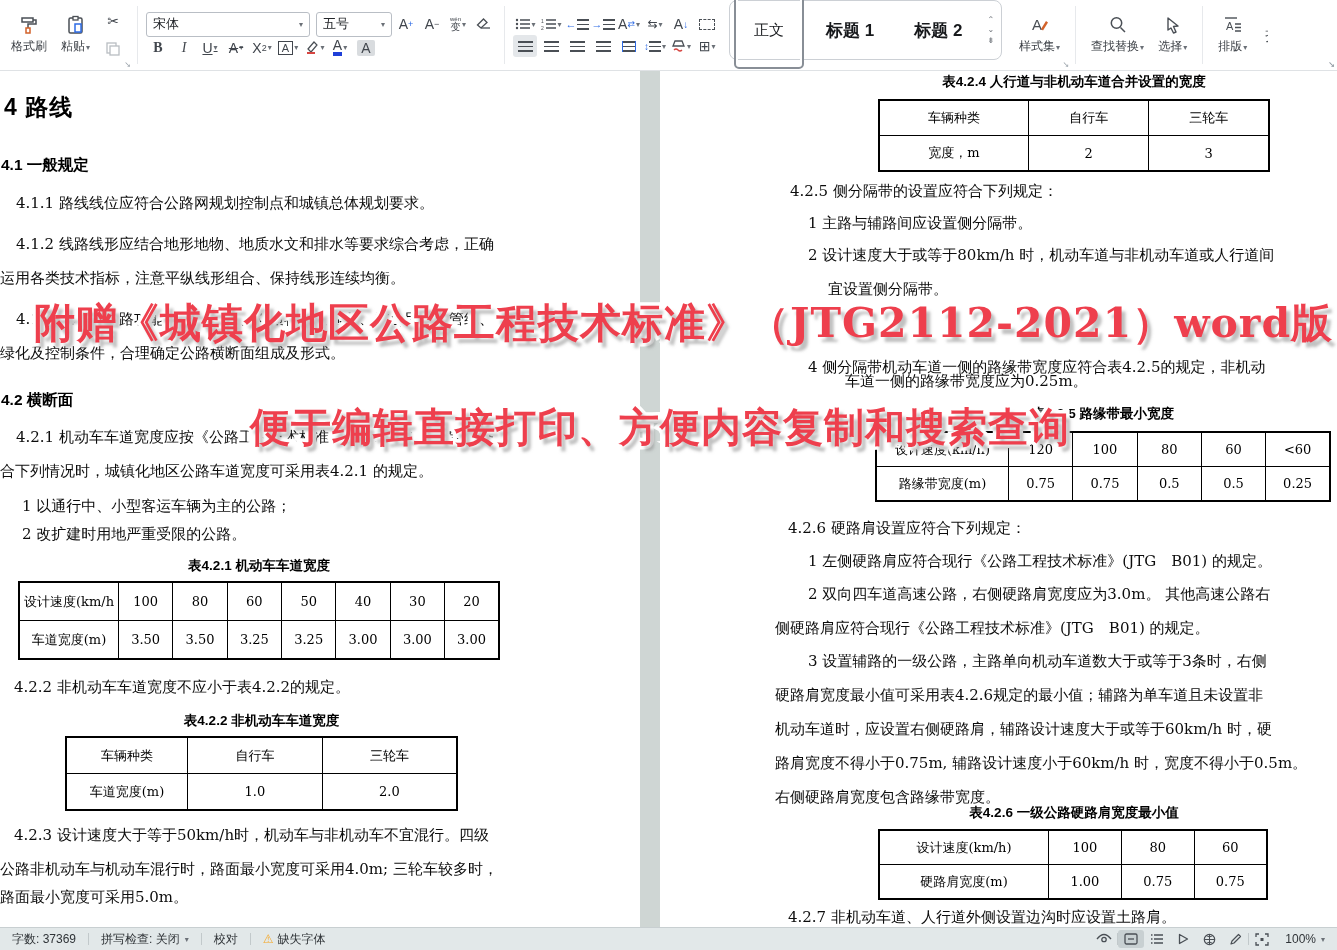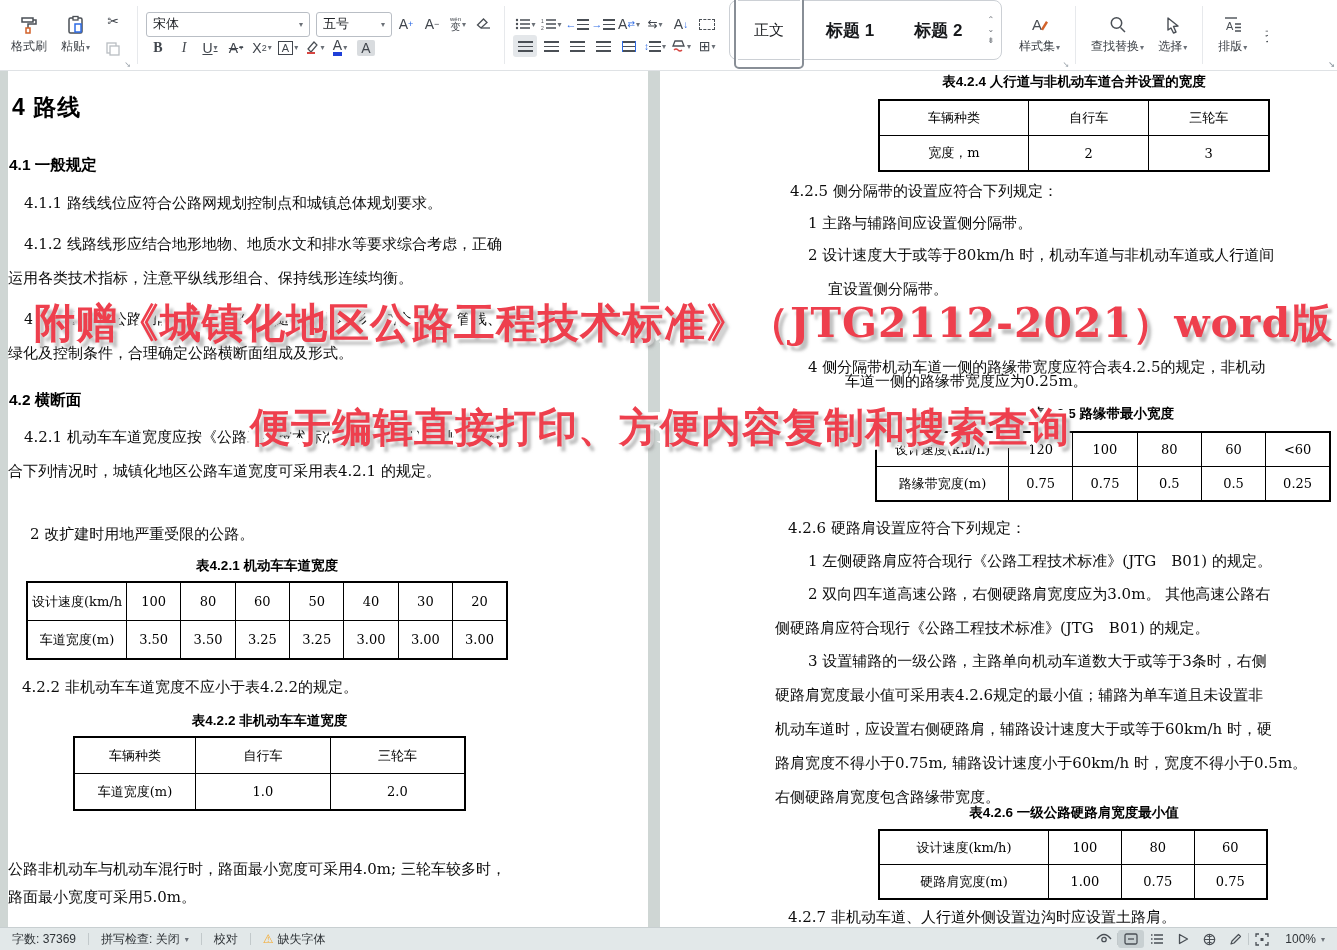--- a/index.html
+++ b/index.html
@@ -49,21 +49,21 @@
   .gal-item.sel{border:2px solid #888e96;box-shadow:inset 0 0 0 2px #fff;}
   .gal-item.h{font-weight:bold;font-size:17px;}
   .gal-arrows{display:flex;flex-direction:column;justify-content:center;gap:1px;color:#6b7077;
               font-size:8px;padding:0 3px;line-height:1.2;}
 
   svg.ico{display:block;}
 
   
   .doc-area{position:absolute;top:70px;left:0;width:1337px;height:858px;background:#cfd6d4;z-index:1;}
   .page{position:absolute;top:0;height:858px;background:#fff;}
-  .page-left{left:8px;width:640px;}
+  .page-left{left:0;width:640px;}
   .page-right{left:660px;width:741px;}
   .ln{position:absolute;white-space:nowrap;font:15px "DejaVu Serif",serif;color:#0c0c0c;}
   .h1{font:bold 23px "Liberation Sans",sans-serif;color:#000;letter-spacing:1px;}
   .h2{font:bold 15.5px "Liberation Sans",sans-serif;color:#000;}
   .cap{position:absolute;text-align:center;font:bold 13.5px "Liberation Sans",sans-serif;color:#000;white-space:nowrap;}
   table.doctbl{border-collapse:collapse;table-layout:fixed;position:absolute;border:2px solid #000;background:#fff;}
   table.doctbl td{border:1px solid #000;text-align:center;vertical-align:middle;
                   font:13px "DejaVu Serif",serif;color:#000;padding:0;overflow:hidden;}
   #t421{width:482px;} #t421 td{height:37px;} #t421 td:first-child{width:98px;}
   #t422{width:393px;} #t422 td{height:35px;} #t422 td:first-child{width:120px;}
@@ -335,20 +335,21 @@
     <div class="ln h1" style="left:4px;top:22px">4  路线</div>
     <div class="ln h2" style="left:1px;top:85px">4.1 一般规定</div>
     <div class="ln" style="left:16px;top:124px">4.1.1 路线线位应符合公路网规划控制点和城镇总体规划要求。</div>
     <div class="ln" style="left:16px;top:165px">4.1.2 线路线形应结合地形地物、地质水文和排水等要求综合考虑，正确</div>
     <div class="ln" style="left:0;top:199px">运用各类技术指标，注意平纵线形组合、保持线形连续均衡。</div>
     <div class="ln" style="left:16px;top:240px">4.1.3 应根据公路功能、技术等级、交通特性及地形、结合用地、管线、</div>
     <div class="ln" style="left:0;top:274px">绿化及控制条件，合理确定公路横断面组成及形式。</div>
     <div class="ln h2" style="left:1px;top:320px">4.2 横断面</div>
     <div class="ln" style="left:16px;top:358px">4.2.1 机动车车道宽度应按《公路工程技术标准》(JTGB01) 的规定。符</div>
     <div class="ln" style="left:0;top:392px">合下列情况时，城镇化地区公路车道宽度可采用表4.2.1 的规定。</div>
+    <div class="ln" style="left:22px;top:427px">1 以通行中、小型客运车辆为主的公路；</div>
     <div class="ln" style="left:22px;top:455px">2 改扩建时用地严重受限的公路。</div>
     <div class="cap" style="left:18px;width:482px;top:487px">表4.2.1  机动车车道宽度</div>
     <table class="doctbl" id="t421" style="left:18px;top:511px">
         <tbody>
           <tr>
             <td>设计速度(km/h</td>
             <td>100</td>
             <td>80</td>
             <td>60</td>
             <td>50</td>
@@ -377,20 +378,21 @@
             <td>自行车</td>
             <td>三轮车</td>
           </tr>
           <tr>
             <td>车道宽度(m)</td>
             <td>1.0</td>
             <td>2.0</td>
           </tr>
         </tbody>
       </table>
+    <div class="ln" style="left:14px;top:756px">4.2.3  设计速度大于等于50km/h时，机动车与非机动车不宜混行。四级</div>
     <div class="ln" style="left:0;top:790px">公路非机动车与机动车混行时，路面最小宽度可采用4.0m; 三轮车较多时，</div>
     <div class="ln" style="left:0;top:818px">路面最小宽度可采用5.0m。</div>
   </div>
 
   <div class="page page-right">
     <div class="cap" style="left:218px;width:392px;top:3px">表4.2.4 人行道与非机动车道合并设置的宽度</div>
     <table class="doctbl" id="t424" style="left:218px;top:29px">
         <tbody>
           <tr>
             <td>车辆种类</td>

